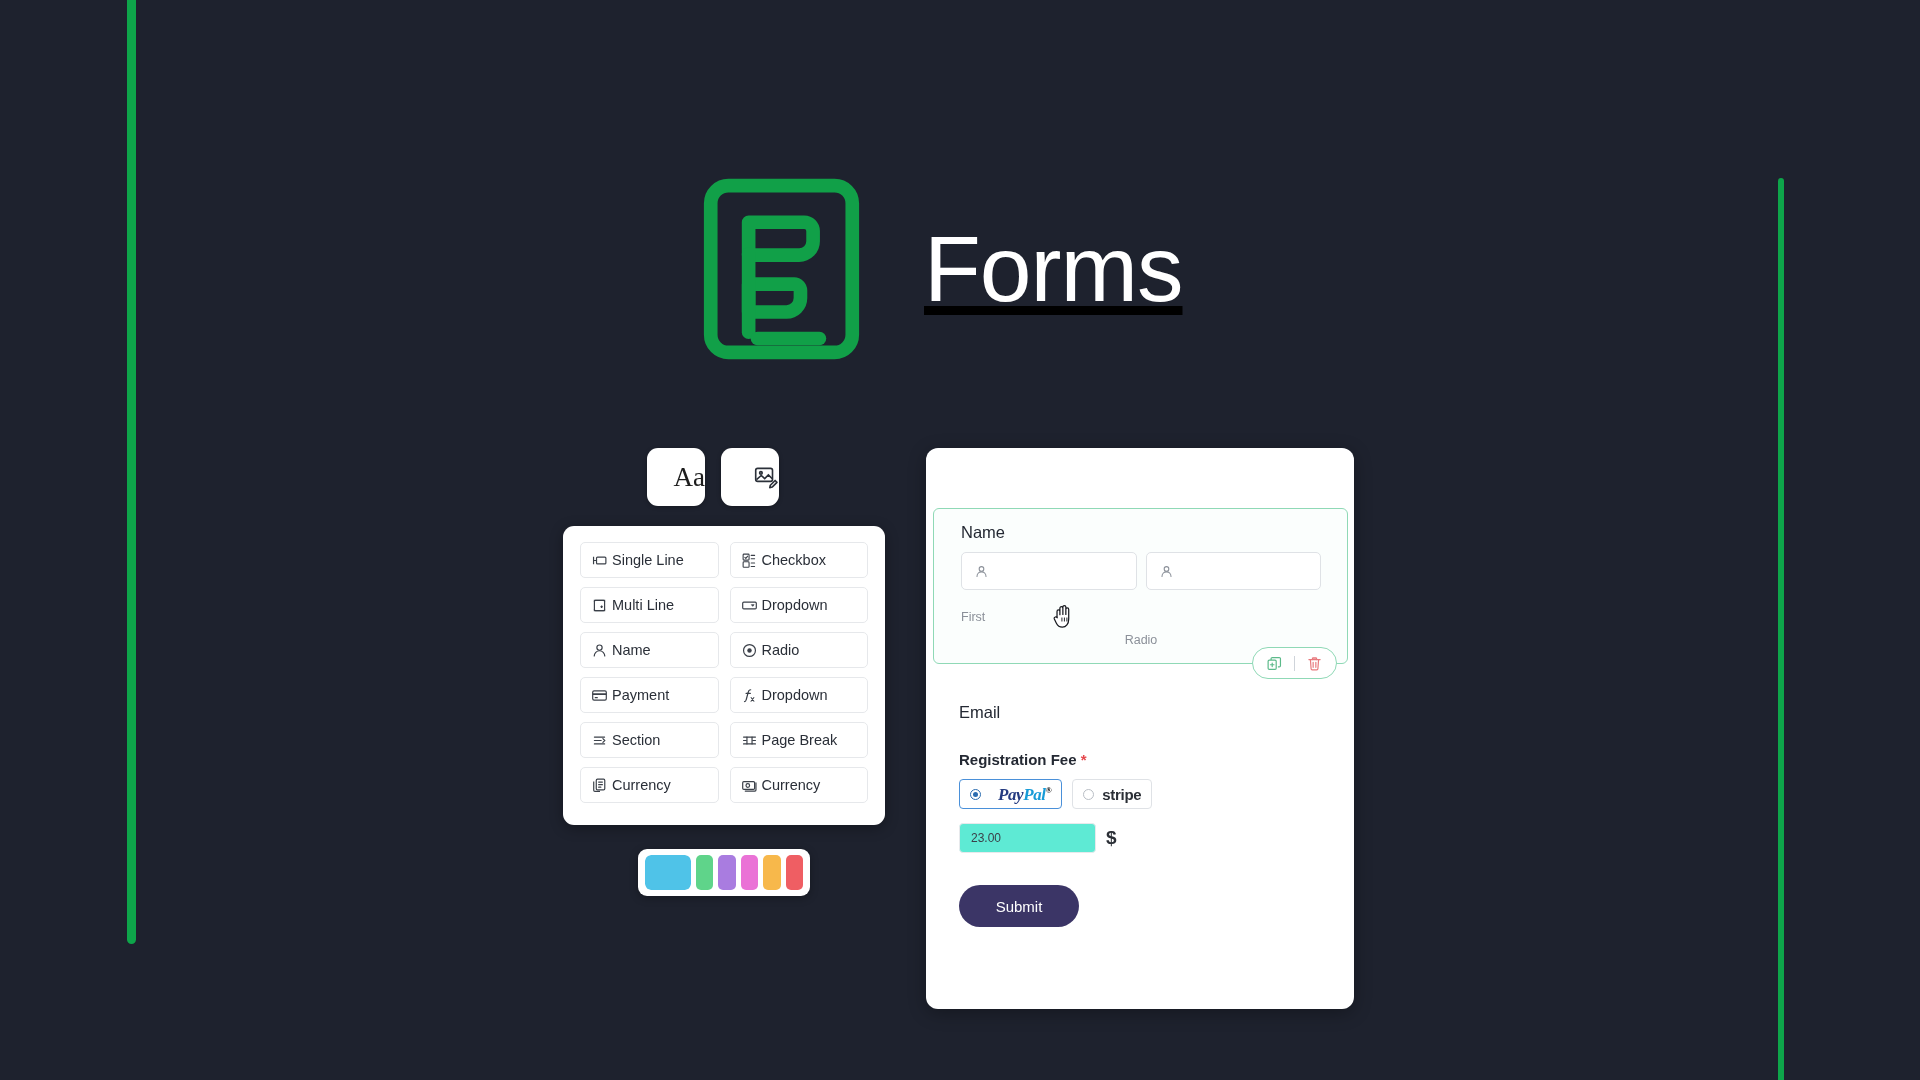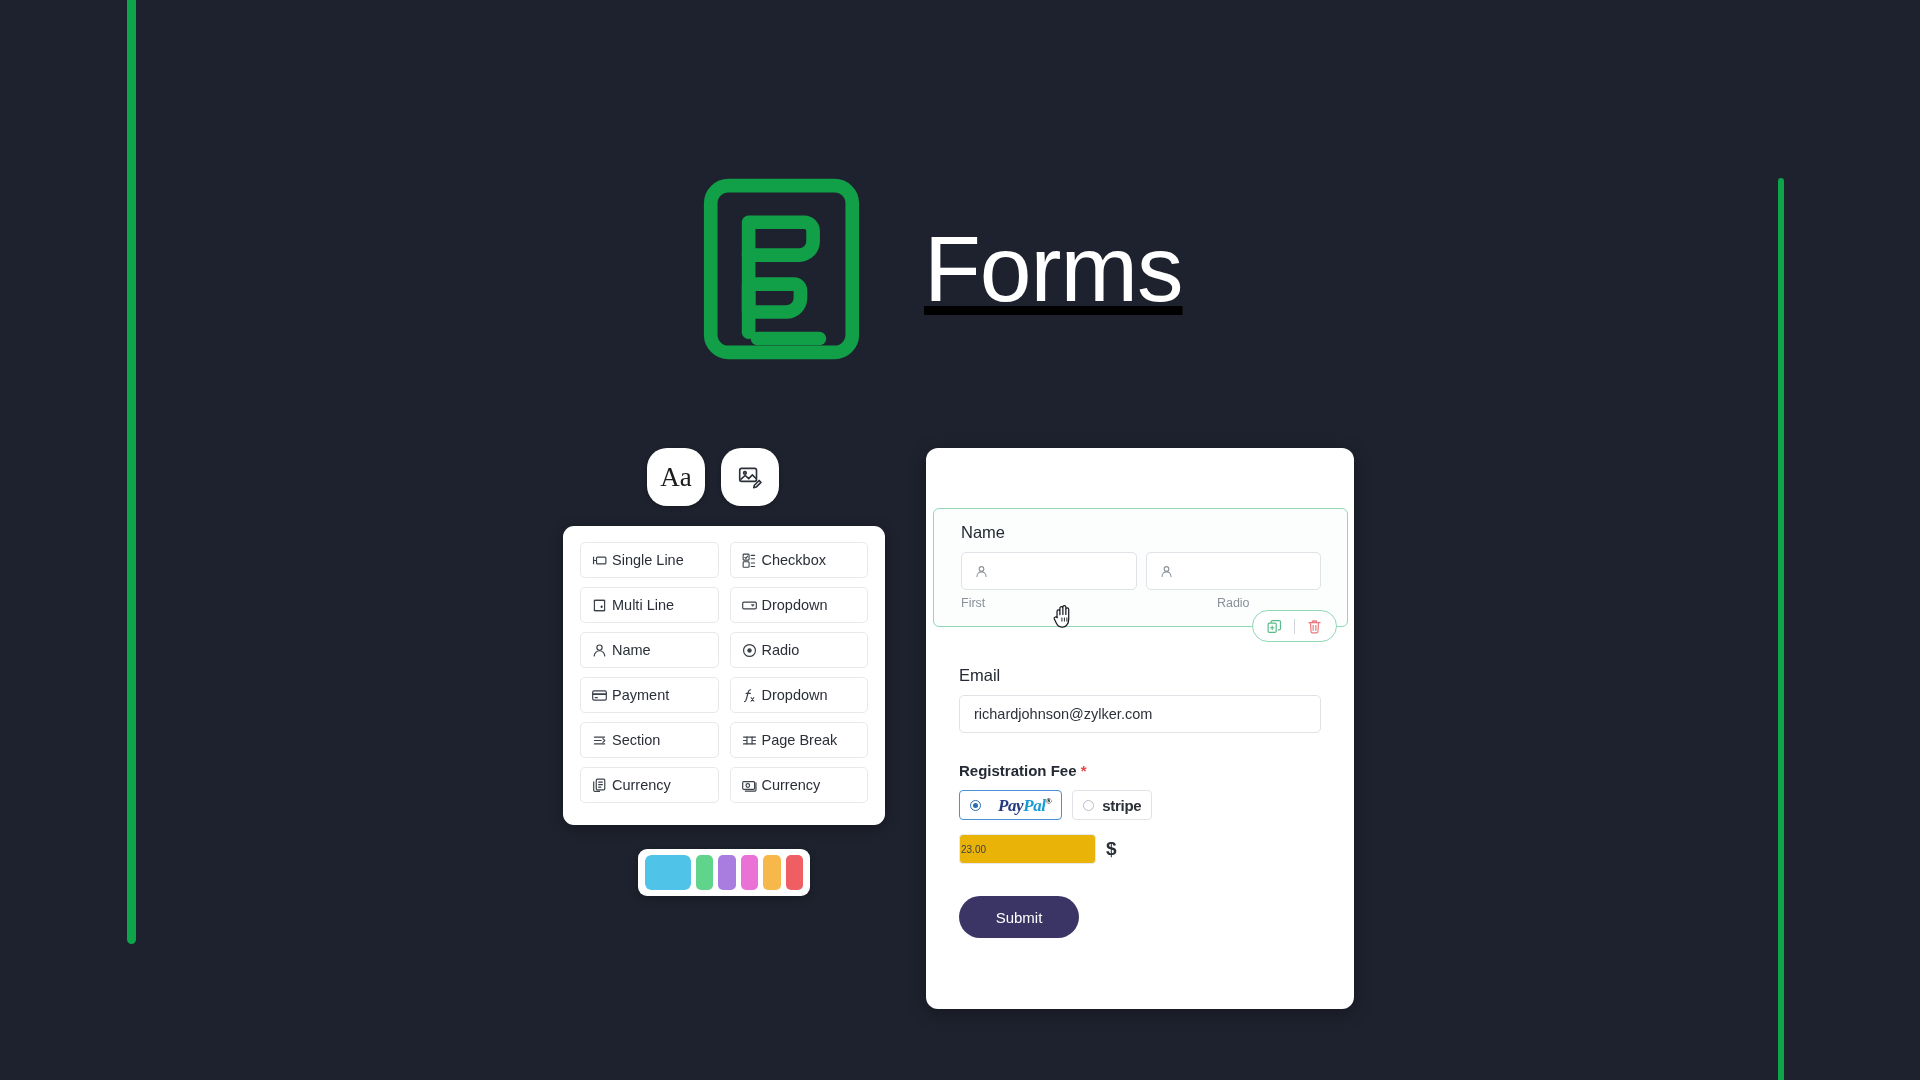--- a/index.html
+++ b/index.html
@@ -69,24 +69,24 @@
   .style-tools {
     display: flex;
     gap: 16px;
     margin-left: 84px;
     margin-bottom: 20px;
   }
   .style-btn {
     width: 58px;
     height: 58px;
     background: #ffffff;
-    border-radius: 20px;
-    display: flex;
-    align-items: center;
-    justify-content: center;
+    border-radius: 11px;
+    display: flex;
+    align-items: center;
+    justify-content: flex-end;
     box-shadow: 0 1px 4px rgba(0,0,0,.28);
   }
   .style-btn .aa {
     font-family: "Liberation Serif", serif;
     font-size: 27px;
     color: #1d1d1d;
     line-height: 1;
   }
   .style-btn svg { display: block; }
 
@@ -186,21 +186,22 @@
     border: 1px solid #dfe2e6;
     border-radius: 5px;
     background: #fff;
     display: flex;
     align-items: center;
     padding-left: 12px;
   }
   .sublabels {
     display: flex;
     gap: 9px;
-    margin-top: 6px;
+    margin-top: 20px;
+    flex-direction: column;
   }
   .sublabel {
     flex: 1;
     font-size: 12.5px;
     color: #8b9099;
     text-align: center;
   }
   .sublabel.first { text-align: left; }
 
   .fld-actions {
@@ -304,27 +305,27 @@
 
   .amount-row {
     display: flex;
     align-items: center;
     gap: 10px;
     margin-top: 14px;
   }
   .amount-input {
     width: 137px;
     height: 30px;
-    background: #eab308;
+    background: #5eead4;
     border: 1px solid #e7e9ec;
     border-radius: 4px;
     display: flex;
     align-items: center;
-    padding: 0 1px;
-    font-size: 10px;
+    padding: 0 11px;
+    font-size: 12px;
     color: #3b4049;
   }
   .currency-sym {
     font-size: 19px;
     font-weight: 700;
     color: #2b2f36;
   }
 
   .submit-btn {
     margin-top: 32px;
@@ -537,21 +538,20 @@
       </div>
 
       <svg class="grab-cursor" viewBox="0 0 24 28">
         <path d="M4.2 13.5V8.8c0-.9.7-1.6 1.5-1.6s1.5.7 1.5 1.6v3.3V5.3c0-.9.7-1.6 1.5-1.6s1.6.7 1.6 1.6v6.6V4.2c0-.9.7-1.6 1.5-1.6s1.6.7 1.6 1.6v7.7V6.6c0-.9.7-1.6 1.5-1.6s1.5.7 1.5 1.6v9.9c0 5.1-2.8 8.6-6.6 8.6-3.1 0-4.9-1.3-6.4-4.4l-2-4c-.4-.9 0-1.9.9-2.2.8-.3 1.7 0 2.1.8z" fill="#ffffff" stroke="#17191f" stroke-width="1.3" stroke-linejoin="round"></path>
         <path d="M9.3 15.5v3.3M11.9 15.5v3.3M14.5 15.5v3.3" stroke="#17191f" stroke-width="1" stroke-linecap="round"></path>
       </svg>
     </div>
 
     <div class="email-wrap">
       <div class="fld-label">Email</div>
-      <div class="text-input">richardjohnson@zylker.com</div>
     </div>
 
     <div class="fee-wrap">
       <div class="fee-label">
         <span>Registration Fee</span>
         <span class="req">*</span>
       </div>
       <div class="gateways">
         <div class="gw selected">
           <span class="radio-dot"></span>

